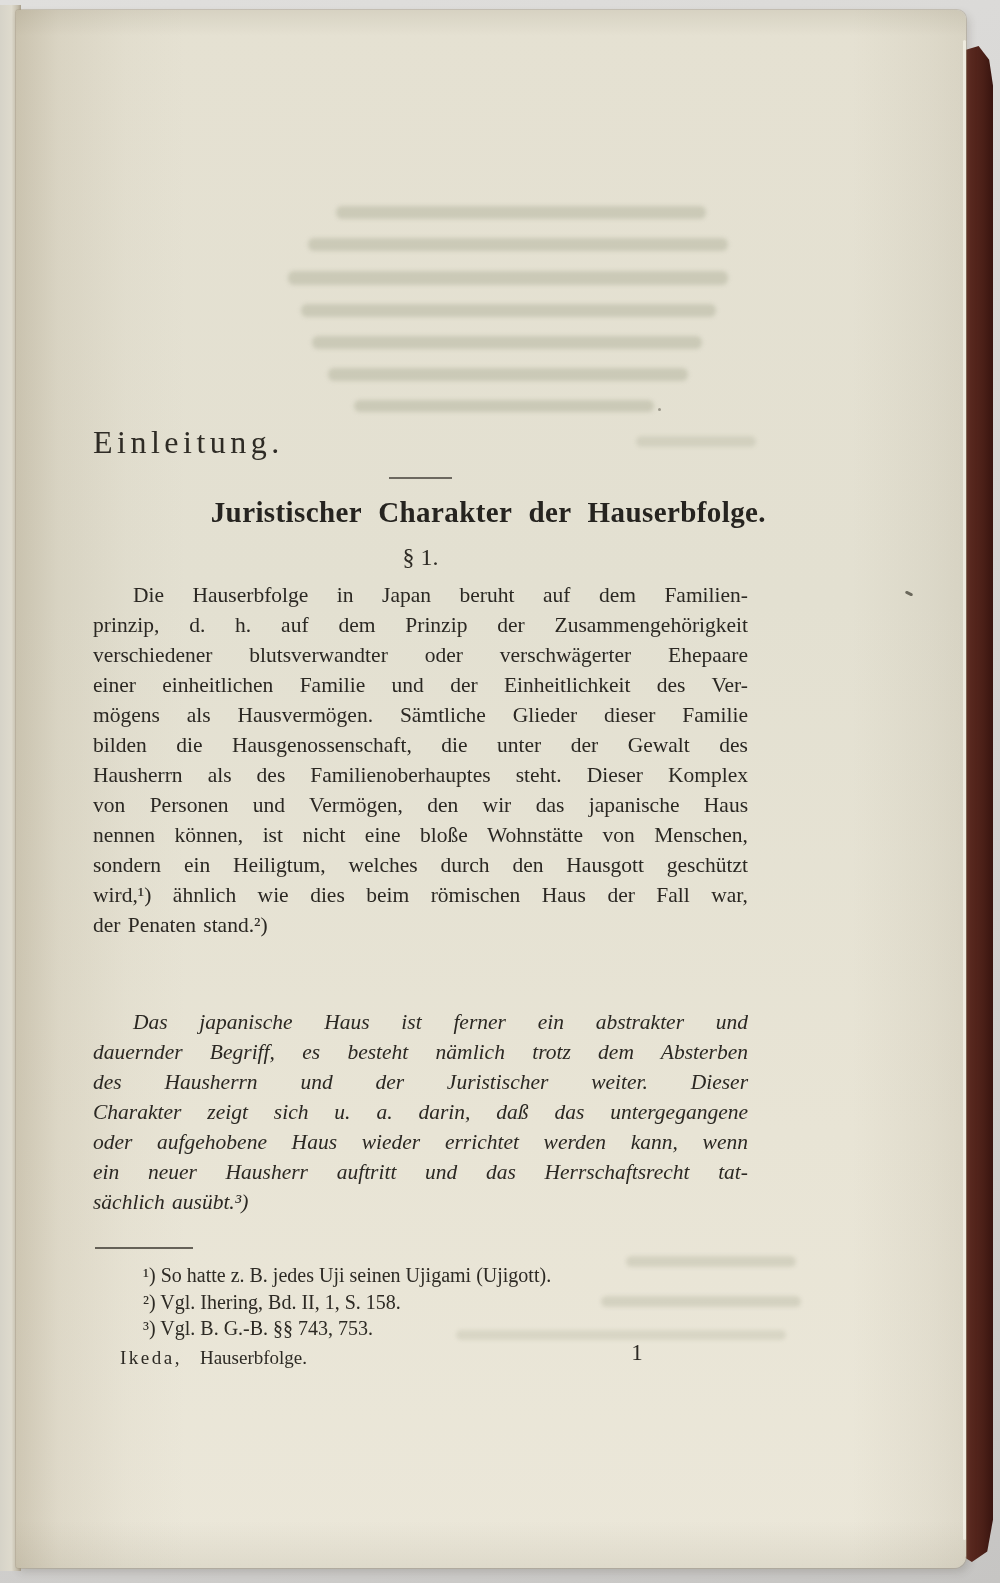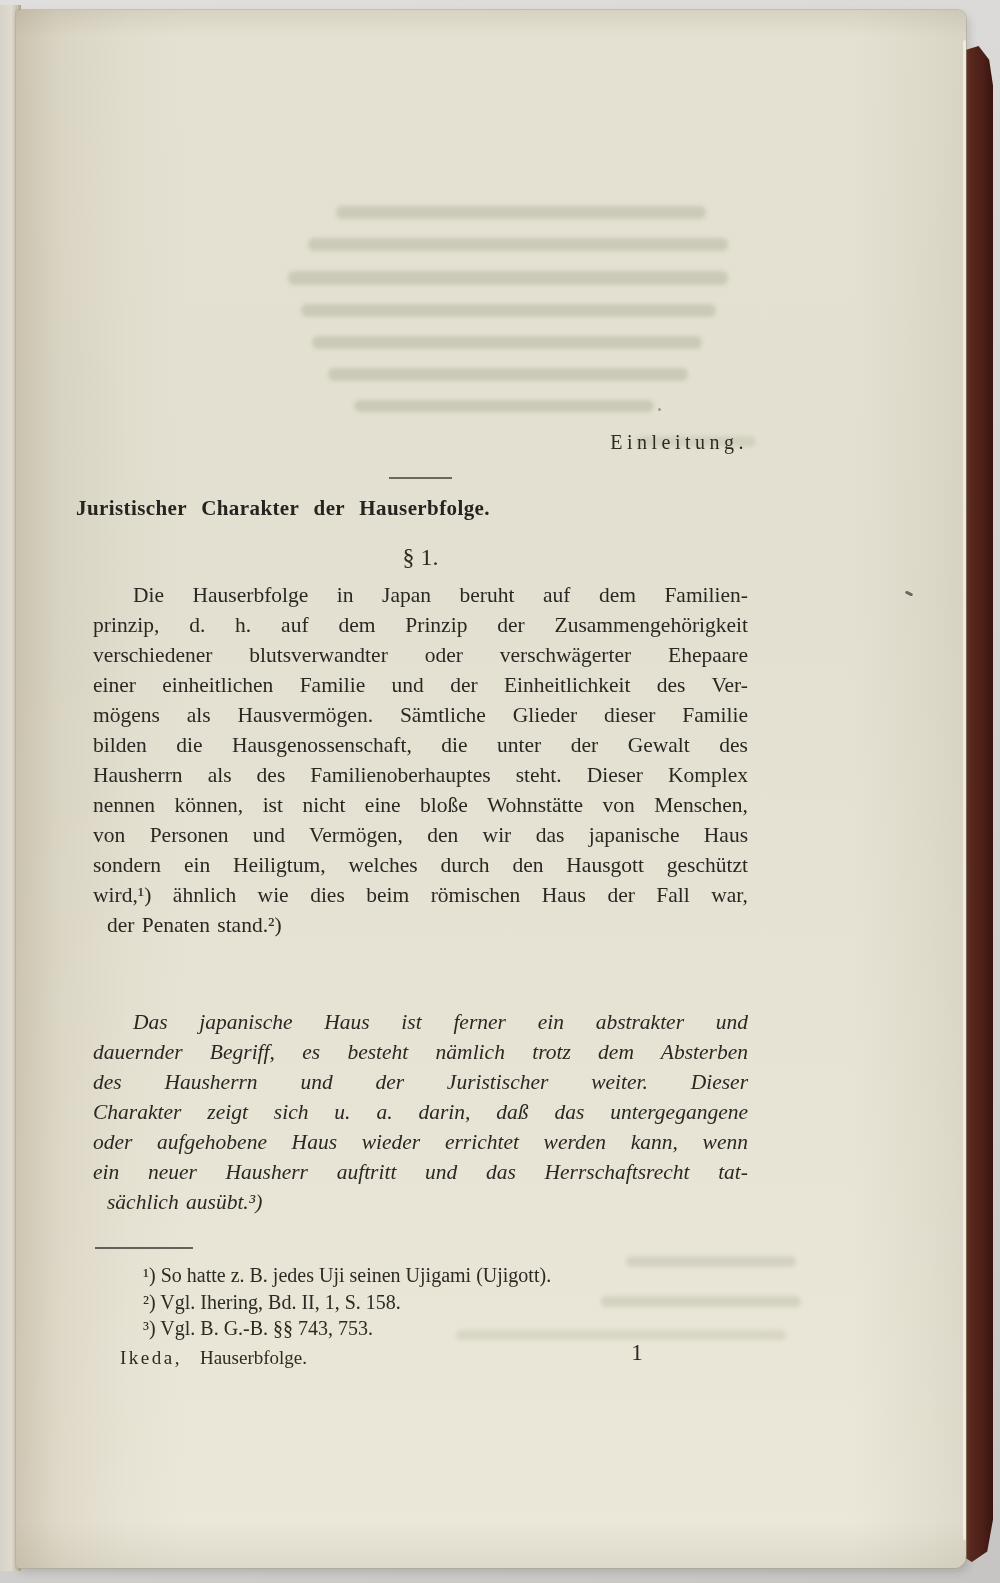--- a/index.html
+++ b/index.html
@@ -29,42 +29,42 @@
       linear-gradient(180deg, rgba(128,121,99,0.14) 0px, rgba(128,121,99,0) 26px),
       linear-gradient(180deg, rgba(0,0,0,0) 97%, rgba(128,121,99,0.12) 100%),
       linear-gradient(180deg,#e5e1d2 0%,#e3e0d1 38%,#e8e4d5 72%,#ebe7d9 100%);
     box-shadow:0 0 0 1px rgba(168,158,136,0.45), 3px 4px 8px rgba(60,55,45,0.18);
   }
   .page::after { 
     content:""; position:absolute; right:0; top:30px; width:3px; height:1500px;
     background:rgba(255,253,244,0.55); border-radius:2px;
   }
   .kicker {
-    position:absolute; left:77px; top:414px; width:655px; text-align:right;
-    font-size:20px; letter-spacing:4.5px; color:#2e2b25;margin-top:7px;
+    position:absolute; left:77px; top:414px; width:655px; text-align:left;
+    font-size:32px; letter-spacing:4.5px; color:#2e2b25;
   }
   .rule-center {
     position:absolute; left:373px; top:467px; width:63px; height:2px;
     background:#4d4a42; opacity:0.8;
   }
   .title {
-    position:absolute; left:60px; top:486px; width:690px; text-align:left;
-    font-size:21px; font-weight:bold; word-spacing:9px; letter-spacing:0.4px; color:#262420;
+    position:absolute; left:60px; top:486px; width:690px; text-align:right;
+    font-size:29px; font-weight:bold; word-spacing:9px; letter-spacing:0.4px; color:#262420;
   }
   .section {
     position:absolute; left:77px; top:534px; width:655px; text-align:center;
     font-size:24px; color:#2e2b25;
   }
   .para {
     position:absolute; left:77px; width:655px;
     font-size:21.5px; line-height:30px; word-spacing:2px; color:#2b2823;
   }
   .para .line { text-align:justify; text-align-last:justify; }
   .para .line:first-child { padding-left:40px; }
-  .para .line:last-child { text-align-last:left;margin-left:14px; }
+  .para .line:last-child { text-align-last:left; }
   .para-1 { top:570px; }
   .para-2 { top:997px;font-style:italic; }
   .fn-rule {
     position:absolute; left:79px; top:1237px; width:98px; height:2px;
     background:#4d4a42; opacity:0.85;
   }
   .footnotes {
     position:absolute; left:127px; top:1252px; width:600px;
     font-size:20px; line-height:26.5px; color:#2d2a24;
   }
@@ -114,22 +114,22 @@
     <div class="section">§ 1.</div>
 
     <div class="para para-1">
         <div class="line">Die Hauserbfolge in Japan beruht auf dem Familien-</div>
         <div class="line">prinzip, d. h. auf dem Prinzip der Zusammengehörigkeit</div>
         <div class="line">verschiedener blutsverwandter oder verschwägerter Ehepaare</div>
         <div class="line">einer einheitlichen Familie und der Einheitlichkeit des Ver-</div>
         <div class="line">mögens als Hausvermögen. Sämtliche Glieder dieser Familie</div>
         <div class="line">bilden die Hausgenossenschaft, die unter der Gewalt des</div>
         <div class="line">Hausherrn als des Familienoberhauptes steht. Dieser Komplex</div>
+        <div class="line">von Personen und Vermögen, den wir das japanische Haus</div>
         <div class="line">nennen können, ist nicht eine bloße Wohnstätte von Menschen,</div>
-        <div class="line">von Personen und Vermögen, den wir das japanische Haus</div>
         <div class="line">sondern ein Heiligtum, welches durch den Hausgott geschützt</div>
         <div class="line">wird,¹) ähnlich wie dies beim römischen Haus der Fall war,</div>
         <div class="line">der Penaten stand.²)</div>
       </div>
     <div class="para para-2">
         <div class="line">Das japanische Haus ist ferner ein abstrakter und</div>
         <div class="line">dauernder Begriff, es besteht nämlich trotz dem Absterben</div>
         <div class="line">des Hausherrn und der Juristischer weiter. Dieser</div>
         <div class="line">Charakter zeigt sich u. a. darin, daß das untergegangene</div>
         <div class="line">oder aufgehobene Haus wieder errichtet werden kann, wenn</div>

